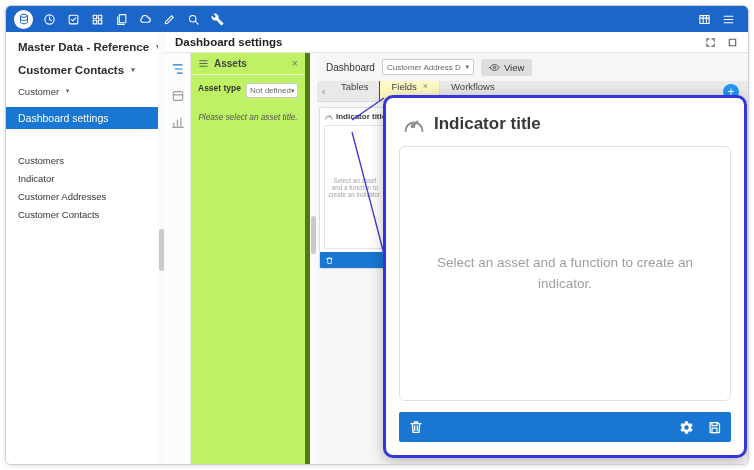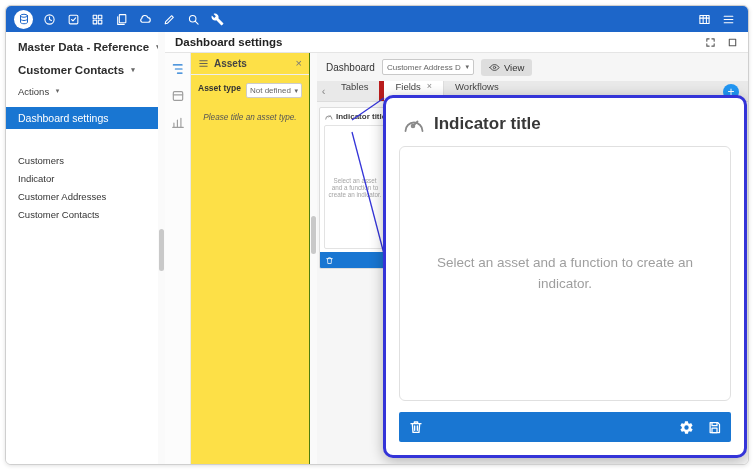--- a/index.html
+++ b/index.html
@@ -35,41 +35,41 @@
   .mh-icons{margin-left:auto;display:flex;gap:11px;color:#5a5a5a}
 
   .workspace{position:absolute;left:159px;top:47px;right:0;bottom:0;background:#f6f6f6;z-index:1}
 
   
   .rail{position:absolute;left:159px;top:47px;width:26px;bottom:0;background:#fcfcfc;border-right:1px solid #e9e9e9;
         display:flex;flex-direction:column;align-items:center;padding-top:9px;gap:13px;z-index:2}
   .rail .r-ic{cursor:pointer}
 
   
-  .assets{position:absolute;left:185px;top:47px;width:119px;bottom:0;background:#fde047;border-right:1px solid #4d7c0f;z-index:2}
+  .assets{position:absolute;left:185px;top:47px;width:119px;bottom:0;background:#bef264;border-right:5px solid #4d7c0f;z-index:2}
   .assets-hd{height:22px;display:flex;align-items:center;gap:5px;padding:0 7px;border-bottom:1px solid #eee;color:#555}
   .assets-title{font-size:10px;font-weight:bold;color:#444;flex:1}
   .x-btn{font-size:11px;color:#777;line-height:1;cursor:pointer}
   .atype-row{display:flex;align-items:flex-start;gap:5px;padding:8px 7px 0}
   .atype-lbl{font-size:8.5px;font-weight:bold;color:#333;white-space:nowrap}
   .mini-select{flex:1;display:flex;align-items:center;border:1px solid #ccc;border-radius:2px;background:#fff;font-size:8px;color:#666;padding:2px 3px;white-space:nowrap;cursor:pointer}
   .mini-select .caret{margin-left:auto}
   .assets-msg{margin-top:15px;text-align:center;font-size:8.2px;font-style:italic;color:#555;white-space:nowrap}
 
   
   .dash{position:absolute;left:311px;top:47px;right:0;bottom:0;z-index:2}
   .dash-ctrl{position:absolute;left:0;top:0;right:0;height:28px;display:flex;align-items:center;padding:0 9px;gap:7px}
   .dash-lbl{font-size:10px;color:#333}
   .dash-select{width:92px;display:flex;align-items:center;border:1px solid #c9c9c9;border-radius:2px;background:#fff;font-size:8px;color:#666;padding:2.5px 4px;cursor:pointer}
   .dash-select .val{flex:1;overflow:hidden;white-space:nowrap}
   .view-btn{display:flex;align-items:center;gap:4px;background:#dedede;border-radius:3px;font-size:9.5px;color:#333;padding:3px 8px;cursor:pointer}
   .tabbar{position:absolute;left:0;top:28px;right:0;height:21px;background:#e9e9e9;border-bottom:1px solid #dcdcdc;display:flex;align-items:stretch}
   .tab-scroll{width:13px;display:flex;align-items:center;justify-content:center;color:#888;font-size:11px;cursor:pointer}
   .tab{display:flex;align-items:flex-start;gap:6px;padding:0 11px;font-size:9.5px;color:#444;cursor:pointer}
-  .tab.active{background:#ffffff;border-left:5px solid #b91c1c;border-right:1px solid #ddd}
+  .tab.active{background:#fef9c3;border-left:1px solid #b91c1c;border-right:1px solid #ddd}
   .tab-x{color:#888;font-size:9px;cursor:pointer}
   .plus-btn{position:absolute;right:9px;top:31px;width:16px;height:16px;border-radius:50%;background:#2196f3;color:#fff;
             display:flex;align-items:center;justify-content:center;font-size:12px;line-height:1;z-index:22;cursor:pointer}
 
   
   .card-sm{position:absolute;left:2px;top:54px;width:72px;height:162px;background:#fff;border:1px solid #ddd;border-radius:2px;z-index:3;overflow:hidden;display:flex;flex-direction:column}
   .card-sm-hd{display:flex;align-items:center;gap:3px;padding:4px 4px 2px;color:#8a8a8a}
   .card-sm-title{font-size:8px;font-weight:bold;color:#3c3c3c;white-space:nowrap;overflow:hidden}
   .card-sm-body{flex:1;margin:2px 4px 3px;border:1px solid #e3e3e3;border-radius:2px;display:flex;align-items:center;justify-content:center;text-align:center;font-size:6.3px;color:#a5a5a5;padding:3px;overflow:hidden}
   .card-sm-bar{height:16px;background:#1976d2;display:flex;align-items:center;padding:0 5px;color:#fff;flex:none}
@@ -167,21 +167,21 @@
   <aside class="sidebar">
     <div class="sb-ws">
       <span>Master Data - Reference</span>
       <span class="caret">▾</span>
     </div>
     <div class="sb-ent">
       <span>Customer Contacts</span>
       <span class="caret">▾</span>
     </div>
     <div class="sb-act">
-      <span>Actions</span>
+      <span>Customer</span>
       <span class="caret">▾</span>
     </div>
     <div class="sb-active">Dashboard settings</div>
     <div class="sb-items">
       <div class="sb-item">Customers</div>
       <div class="sb-item">Indicator</div>
       <div class="sb-item">Customer Addresses</div>
       <div class="sb-item">Customer Contacts</div>
     </div>
   </aside>
@@ -235,21 +235,21 @@
       <span class="assets-title">Assets</span>
       <span class="x-btn">×</span>
     </div>
     <div class="atype-row">
       <span class="atype-lbl">Asset type</span>
       <div class="mini-select">
         <span>Not defined</span>
         <span class="caret">▾</span>
       </div>
     </div>
-    <div class="assets-msg">Please title an asset type.</div>
+    <div class="assets-msg">Please select an asset title.</div>
   </div>
 
   <div class="vscroll" style="left:304px;top:47px;bottom:0">
     <div class="vthumb" style="top:163px;height:38px"></div>
   </div>
 
   <div class="dash">
     <div class="dash-ctrl">
       <span class="dash-lbl">Dashboard</span>
       <div class="dash-select">

